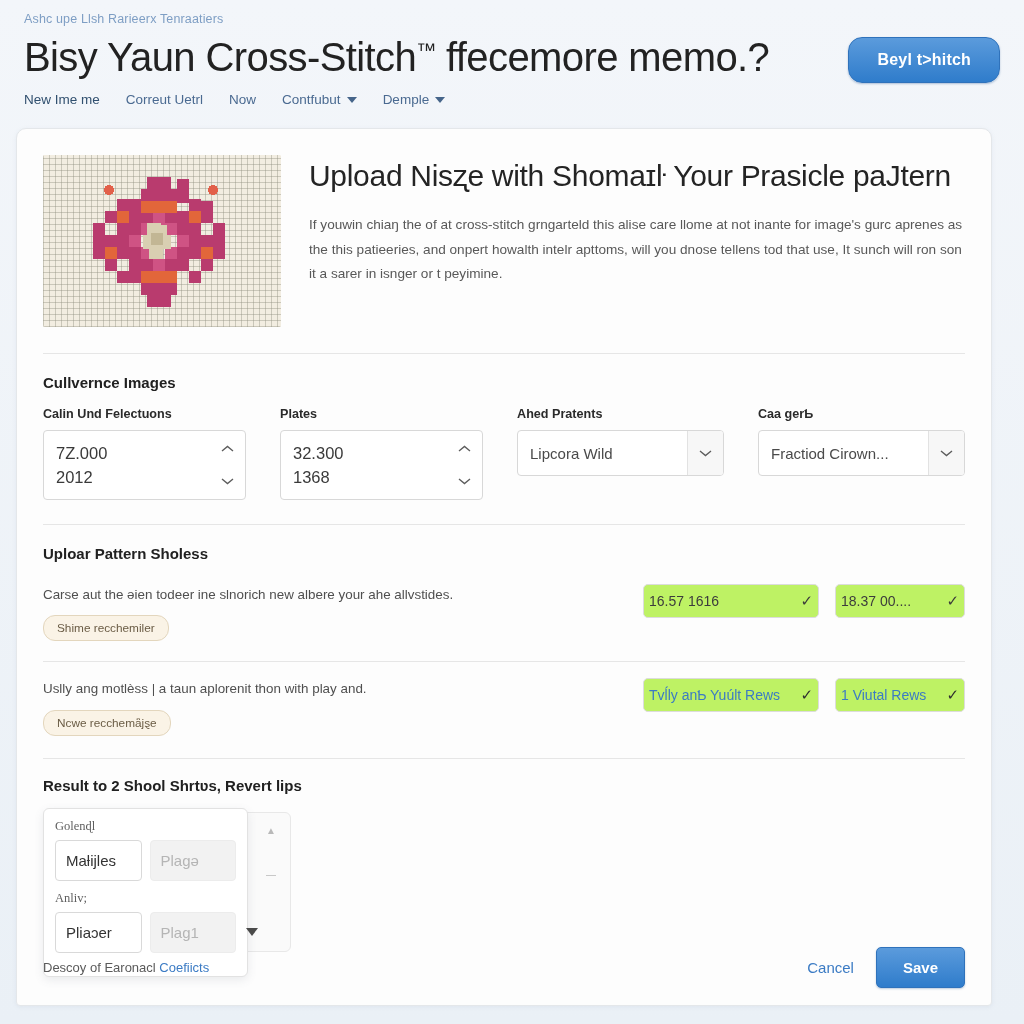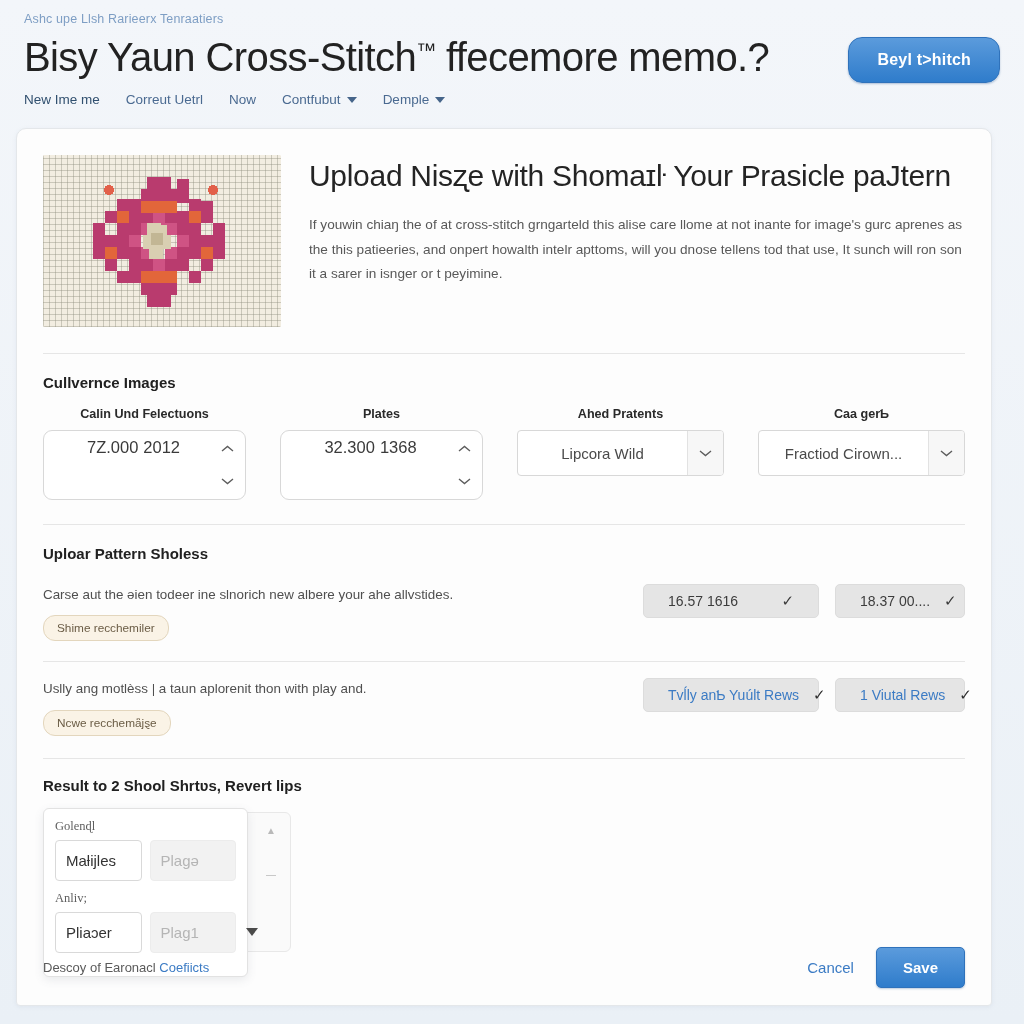--- a/index.html
+++ b/index.html
@@ -150,39 +150,39 @@
 
   
   .section { padding: 20px 26px 0 26px; }
   .section-title {
     font-size: 15px;
     font-weight: bold;
     color: #212121;
     margin-bottom: 16px;
   }
   .field-row { display: flex; gap: 34px; }
-  .field { width: 204px; text-align: center; }
+  .field { width: 204px; }
   .field.wide { width: 208px; }
   .field-label {
     font-size: 12.6px;
     font-weight: bold;
     color: #2a2a2a;
     margin-bottom: 9px;
     white-space: nowrap;
   }
 
   .spinner {
     border: 1px solid #d8d8d8;
-    border-radius: 9px;
+    border-radius: 4px;
     background: #fff;
     height: 70px;
     position: relative;
     padding: 7px 34px 7px 12px;
     display: flex;
-    flex-direction: row;
+    flex-direction: column;
     justify-content: center;
     gap: 5px;
   }
   .spinner .val { font-size: 16.5px; color: #3a3a3a; line-height: 1.1; }
   .spin-up, .spin-down {
     position: absolute; right: 11px;
     width: 13px; height: 8px; color: #5d5d5d;
   }
   .spin-up { top: 14px; }
   .spin-down { bottom: 14px; }
@@ -232,27 +232,27 @@
     border: 1px solid #e3d6bd;
     border-radius: 12px;
     padding: 5px 13px;
     font-size: 11.8px;
     color: #6a5c45;
     white-space: nowrap;
   }
   .chip {
     border: 1px solid #dcdcdc;
     border-radius: 5px;
-    background: #e5e5e5;
+    background: #bef264;
     height: 34px;
     display: flex;
     align-items: center;
     justify-content: space-between;
     gap: 14px;
-    padding: 0 24px;
+    padding: 0 5px;
     font-size: 14px;
     color: #3c3c3c;
     white-space: nowrap;
     flex: none;
   }
   .chip.w1 { width: 176px; }
   .chip.w2 { width: 130px; }
   .chip.blue { color: #3b7bc4; }
   .chip .check { color: #3a3a3a; font-size: 15px; }
   .chip.blue .check { color: #2e2e2e; }

